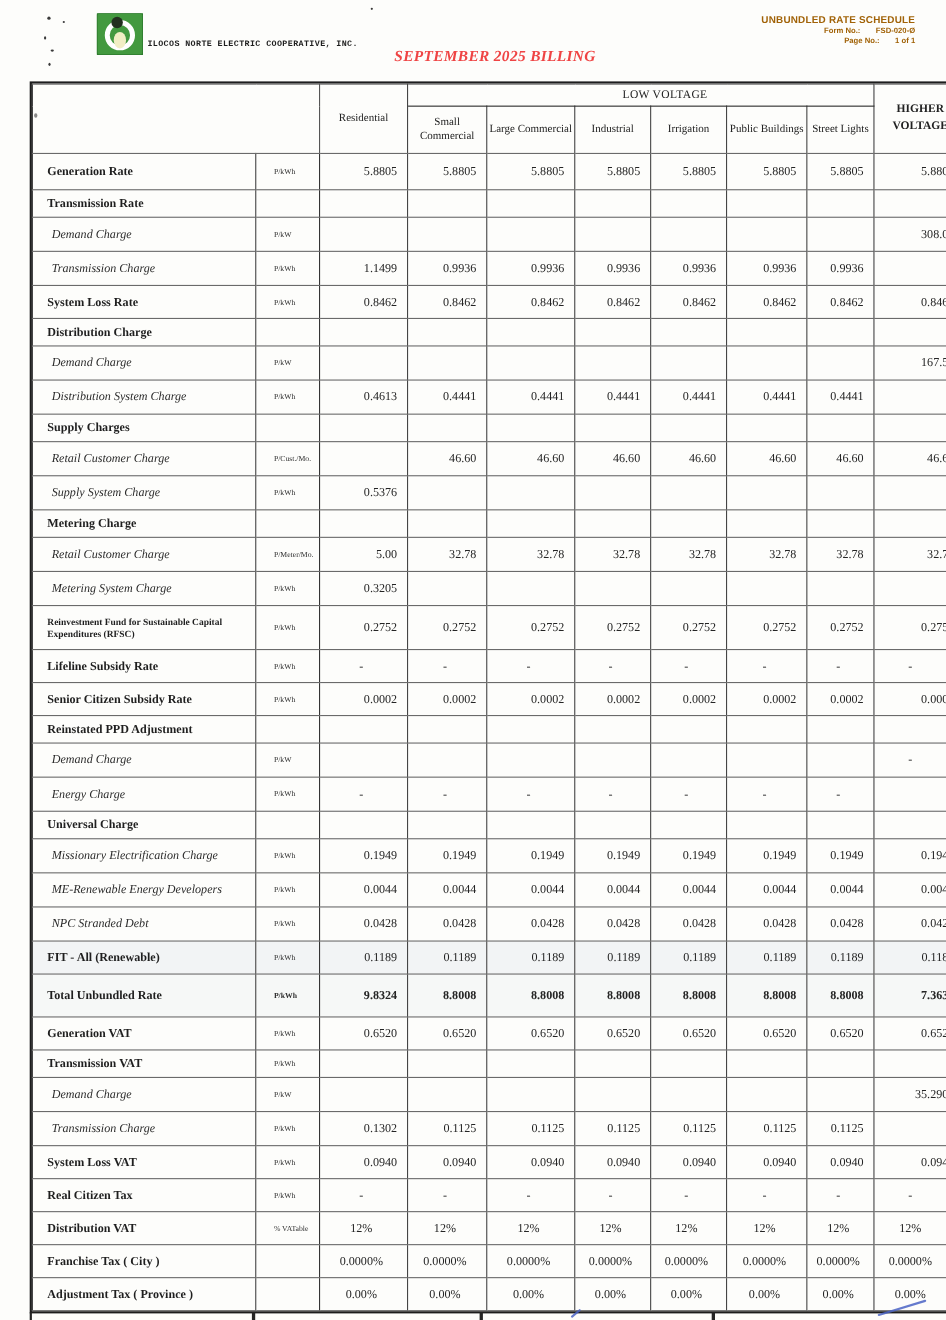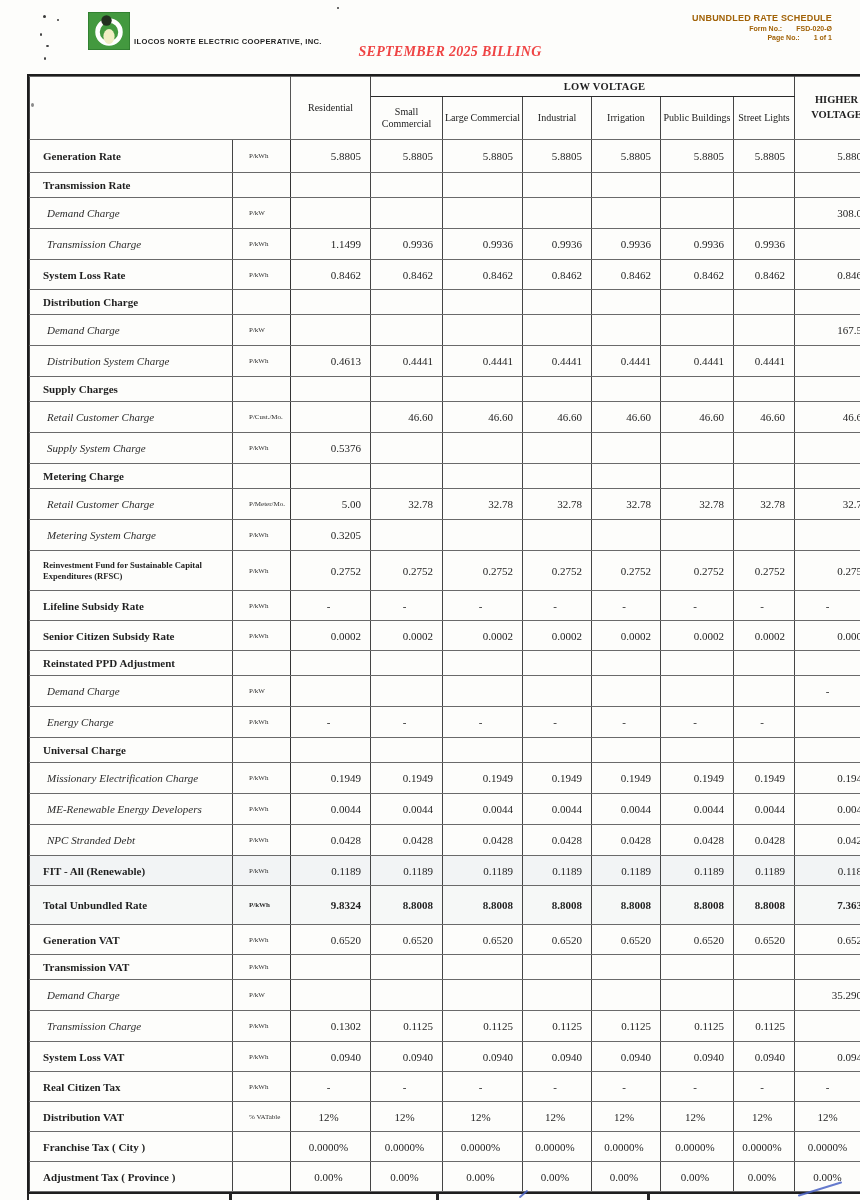--- a/index.html
+++ b/index.html
@@ -6,21 +6,21 @@
   body{
     width:860px;height:1200px;overflow:hidden;position:relative;
     background:#fdfdfb;
     font-family:"Liberation Serif", serif;
     color:#262626;
   }
   
   .logo{position:absolute;left:88px;top:12px;width:42px;height:38px;}
   .company{
     position:absolute;left:134px;top:37px;
-    font-family:Liberation Sans, sans-serif;font-size:7.6px;font-weight:bold;
+    font-family:Liberation Mono, monospace;font-size:7.6px;font-weight:bold;
     letter-spacing:.35px;color:#1e1e1e;
   }
   .docmeta{
     position:absolute;right:28px;top:13px;width:170px;
     font-family:Liberation Sans, sans-serif;color:#a16207;text-align:right;
   }
   .docmeta .t{font-size:9px;font-weight:bold;letter-spacing:.2px;}
   .docmeta .mrow{font-size:7px;font-weight:bold;margin-top:2px;display:flex;justify-content:flex-end;}
   .docmeta .mrow .ml{margin-right:14px;}
   .billing-title{
@@ -32,21 +32,21 @@
     position:absolute;left:27px;top:74px;width:849px;
     border:2.4px solid #1d1d1d;
   }
   table{border-collapse:collapse;table-layout:fixed;width:849px;}
   th,td{border:1px solid #6a6a6a;border-left:1.2px solid #454545;border-right:1.2px solid #454545;
         padding:0;overflow:hidden;white-space:nowrap;}
   thead th{font-weight:normal;font-size:10px;text-align:center;vertical-align:middle;
            white-space:normal;line-height:1.25;color:#222;}
   tr.h1{height:20px;}
   tr.h2{height:43px;}
-  th.lv{font-weight:bold;font-size:10.5px;border-bottom:1.6px solid #2a2a2a;letter-spacing:.3px;padding-left:44px;}
+  th.lv{font-weight:normal;font-size:10.5px;border-bottom:1.6px solid #2a2a2a;letter-spacing:.3px;padding-left:44px;}
   th.hv{font-weight:bold;font-size:10.5px;line-height:1.4;}
   th.corner{border-right:1px solid #555;}
   
   tr.r-first{height:33px;}
   tr.r-s{height:25px;}
   tr.r-sv{height:30px;}
   tr.r-i{height:31px;}
   tr.r-rfsc{height:40px;}
   tr.r-fit{height:30px;background:rgba(185,200,218,.16);}
   tr.r-total{height:39px;background:rgba(190,203,218,.10);}

